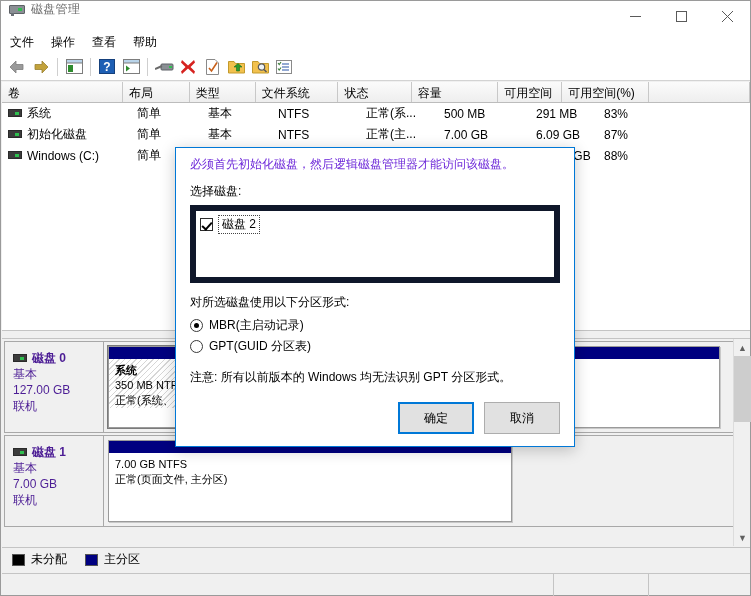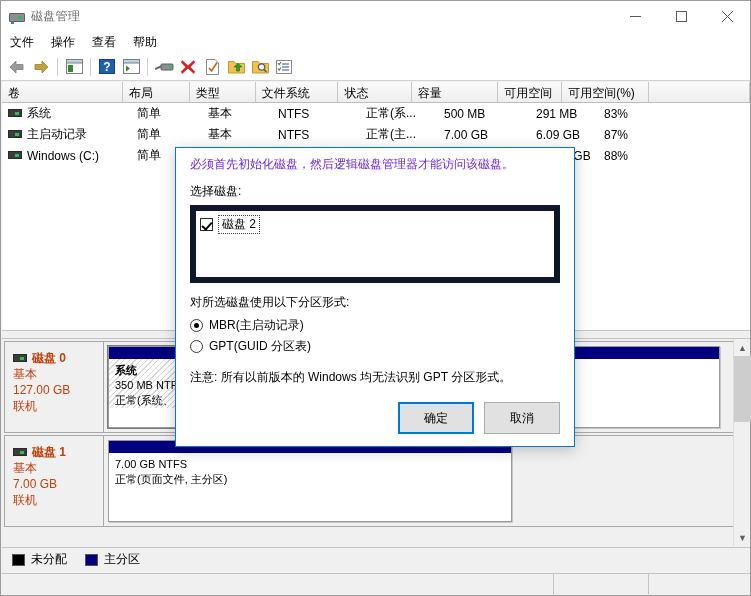--- a/index.html
+++ b/index.html
@@ -15,21 +15,21 @@
     position: relative;
     width: 751px; height: 596px;
     background: #f0f0f0;
     border: 1px solid #9a9a9a;
   }
 
   
   .titlebar {
     position: absolute; left: 0; top: 0; width: 749px; height: 31px;
     background: #ffffff;
-    display: flex; align-items: center;
+    display: flex; 
   }
   .title-icon {
     width: 16px; height: 16px; margin-left: 8px; margin-right: 6px;
     position: relative; flex: none;
   }
   .ti-body {
     position: absolute; left: 0; top: 4px; width: 16px; height: 9px;
     background: #8a8f94; border: 1px solid #5d6166; border-radius: 1px;
   }
   .ti-led {
@@ -122,21 +122,21 @@
   .disk-row {
     position: relative; margin: 2px 0 0 2px;
     height: 92px; display: flex;
     background: #f0f0f0;
   }
   .disk-info {
     width: 100px; height: 92px; flex: none;
     background: #f0f0f0;
     border: 1px solid #a8a8a8;
     padding: 8px 0 0 8px;
-    font-size: 12px; color: #c2410c; line-height: 16px;
+    font-size: 12px; color: #4c1d95; line-height: 16px;
   }
   .disk-title { font-weight: bold; display: flex; align-items: center; }
   .disk-glyph {
     display: inline-block; width: 14px; height: 8px;
     background: #3c3c3c; border: 1px solid #2a2a2a;
     position: relative; margin-right: 5px;
   }
   .disk-glyph::after {
     content: ""; position: absolute; right: 2px; top: 2px;
     width: 4px; height: 3px; background: #2fbf4f;
@@ -382,21 +382,21 @@
       <div class="lc" style="width:71px">简单</div>
       <div class="lc" style="width:70px">基本</div>
       <div class="lc" style="width:88px">NTFS</div>
       <div class="lc" style="width:78px">正常(系...</div>
       <div class="lc" style="width:92px">500 MB</div>
       <div class="lc" style="width:68px">291 MB</div>
       <div class="lc" style="width:92px">83%</div>
     </div>
 
     <div class="lrow">
-      <div class="lc" style="width:129px"><span class="vol-ico"></span><span>主启动记录</span></div>
+      <div class="lc" style="width:129px"><span class="vol-ico"></span><span>初始化磁盘</span></div>
       <div class="lc" style="width:71px">简单</div>
       <div class="lc" style="width:70px">基本</div>
       <div class="lc" style="width:88px">NTFS</div>
       <div class="lc" style="width:78px">正常(主...</div>
       <div class="lc" style="width:92px">7.00 GB</div>
       <div class="lc" style="width:68px">6.09 GB</div>
       <div class="lc" style="width:92px">87%</div>
     </div>
 
     <div class="lrow">

